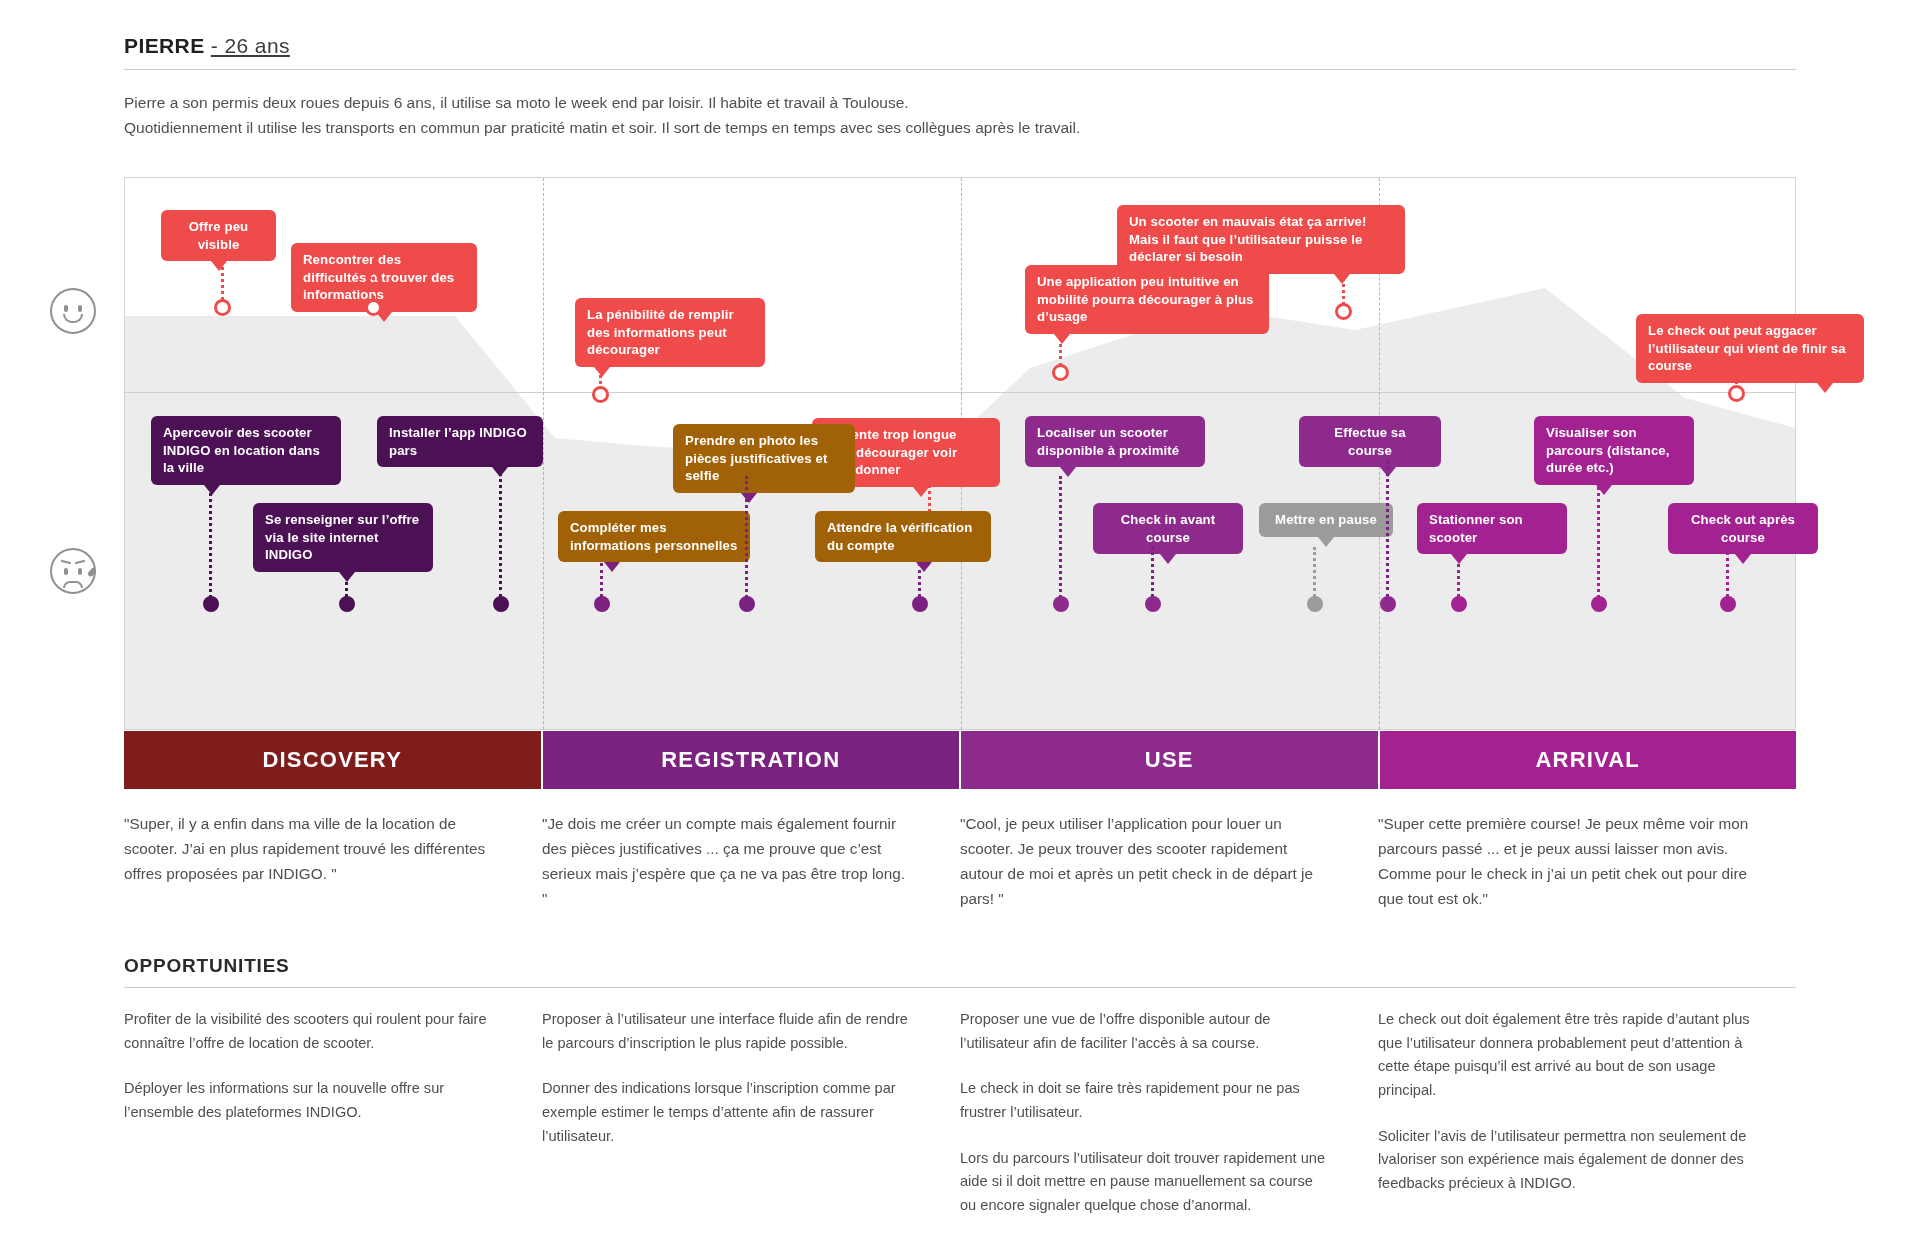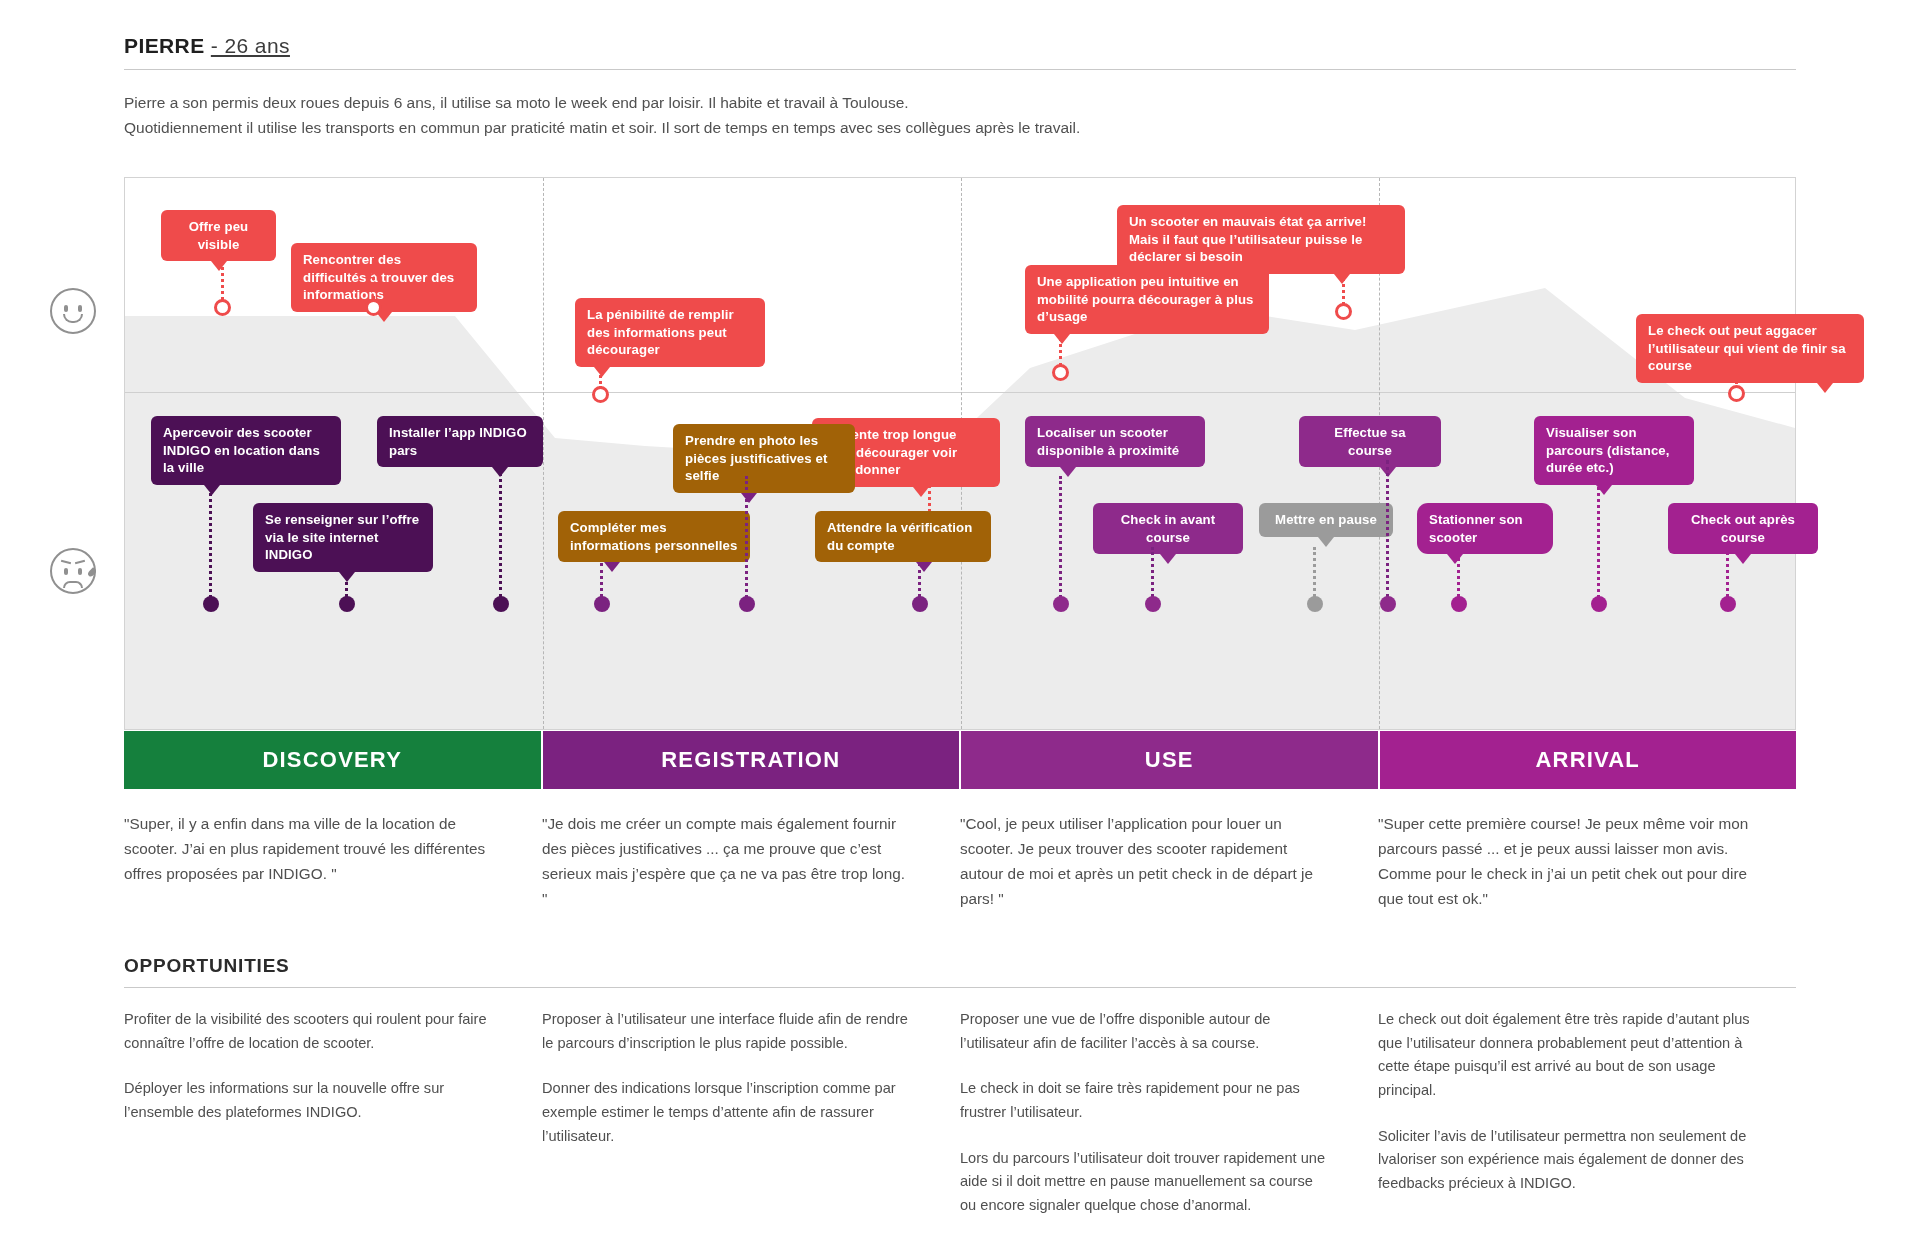--- a/index.html
+++ b/index.html
@@ -254,21 +254,21 @@
   <div class="conn gray" style="left:1188px; top:369px; height:50px;"></div>
   <div class="dot" style="left:1182px; top:418px; background:#9b9b9b;"></div>
 
   <div class="bubble act" style="left:1174px; top:238px; width:142px; text-align:center;">
     <span>Effectue sa course</span>
     <span class="tail" style="--tx:63%;"></span>
   </div>
   <div class="conn pur" style="left:1261px; top:282px; height:138px;"></div>
   <div class="dot" style="left:1255px; top:418px; background:#8e2a8b;"></div>
 
-  <div class="bubble act mag" style="left:1292px; top:325px; width:136px; text-align:left;border-radius:11px;">
+  <div class="bubble act mag" style="left:1292px; top:325px; width:150px; text-align:left;">
     <span>Stationner son scooter</span>
     <span class="tail" style="--tx:28%;"></span>
   </div>
   <div class="conn mag" style="left:1332px; top:369px; height:50px;"></div>
   <div class="dot" style="left:1326px; top:418px; background:#a32190;"></div>
 
   <div class="bubble act mag" style="left:1409px; top:238px; width:160px;">
     <span>Visualiser son parcours (distance, durée etc.)</span>
     <span class="tail" style="--tx:44%;"></span>
   </div>
@@ -277,21 +277,21 @@
 
   <div class="bubble act mag" style="left:1543px; top:325px; width:150px; text-align:center;">
     <span>Check out après course</span>
     <span class="tail" style="--tx:50%;"></span>
   </div>
   <div class="conn mag" style="left:1601px; top:369px; height:50px;"></div>
   <div class="dot" style="left:1595px; top:418px; background:#a32190;"></div>
 </div>
 
 <div id="stages">
-  <div class="stage" style="background:#15803d;">
+  <div class="stage" style="background:#7f1d1d;">
     <span>DISCOVERY</span>
   </div>
   <div class="stage" style="background:#7b2280;">
     <span>REGISTRATION</span>
   </div>
   <div class="stage" style="background:#8e2a8b;">
     <span>USE</span>
   </div>
   <div class="stage" style="background:#a32190;">
     <span>ARRIVAL</span>

